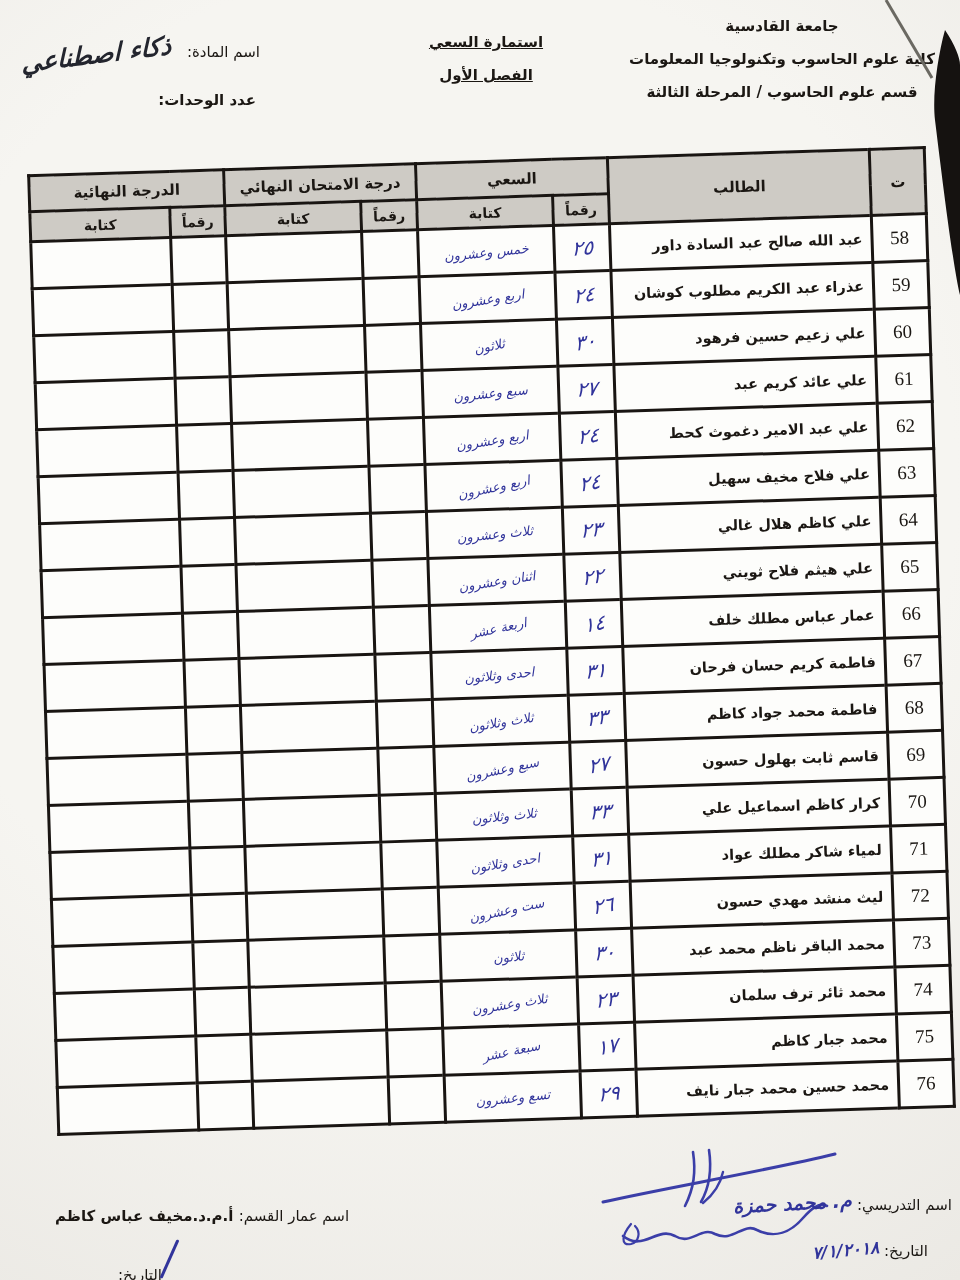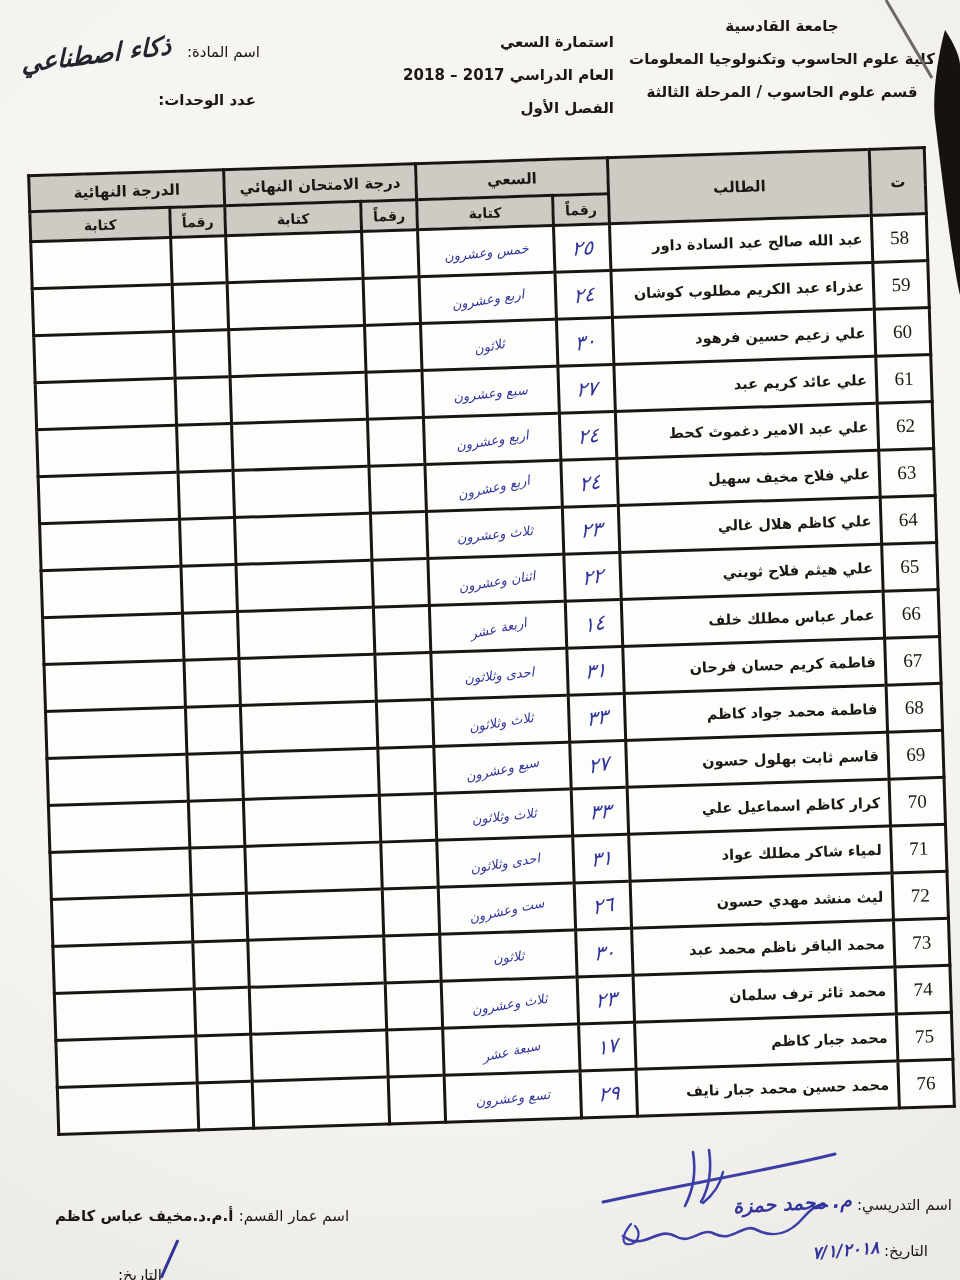--- a/index.html
+++ b/index.html
@@ -6,21 +6,21 @@
   body{
     width:960px;height:1280px;overflow:hidden;position:relative;
     background: radial-gradient(circle at 45% 38%, #f6f5f1 55%, #ebe9e4 100%);
     font-family:"DejaVu Sans", sans-serif;
     color:#1b1713;
   }
   .abs{position:absolute;}
   
   .uni-block{top:10px;right:8px;width:340px;text-align:center;}
   .hdr-line{font-weight:bold;font-size:15px;line-height:33px;white-space:nowrap;}
-  .form-block{top:26px;left:330px;width:284px;text-align:right;}
+  .form-block{top:26px;left:344px;width:284px;text-align:center;text-decoration:underline;}
   .subject-block{top:40px;left:10px;width:250px;text-align:right;}
   .subject-line{font-weight:bold;font-size:15px;}
   .units-line{font-weight:bold;font-size:15px;margin-top:22px;margin-right:4px;}
   
   .ink{color:#31349b;font-style:italic;display:inline-block;}
   .ink-dark{color:#23252e;}
   .subject-hand{font-size:25px;transform:rotate(-7deg) skewX(-6deg);margin-left:6px;margin-right:10px;vertical-align:-6px;}
   .ink-num{font-size:20px;transform:rotate(-9deg) skewX(-8deg);}
   .ink-text{font-size:13px;letter-spacing:1px;transform:rotate(-6deg);white-space:nowrap;}
   .ink-date{font-size:17px;transform:rotate(-5deg);letter-spacing:2px;}
@@ -56,21 +56,20 @@
 <body>
 
 <div class="abs uni-block">
     <div class="hdr-line">جامعة القادسية</div>
     <div class="hdr-line">كلية علوم الحاسوب وتكنولوجيا المعلومات</div>
     <div class="hdr-line">قسم علوم الحاسوب / المرحلة الثالثة</div>
   </div>
 
 <div class="abs form-block">
   <div class="hdr-line">استمارة السعي</div>
-  <div class="hdr-line">العام الدراسي 2017 – 2018</div>
   <div class="hdr-line">الفصل الأول</div>
 </div>
 
 <div class="abs subject-block">
   <div class="subject-line">
     <span class="label">اسم المادة:</span>
     <span class="ink ink-dark subject-hand">ذكاء اصطناعي</span>
   </div>
   <div class="units-line">عدد الوحدات:</div>
 </div>

